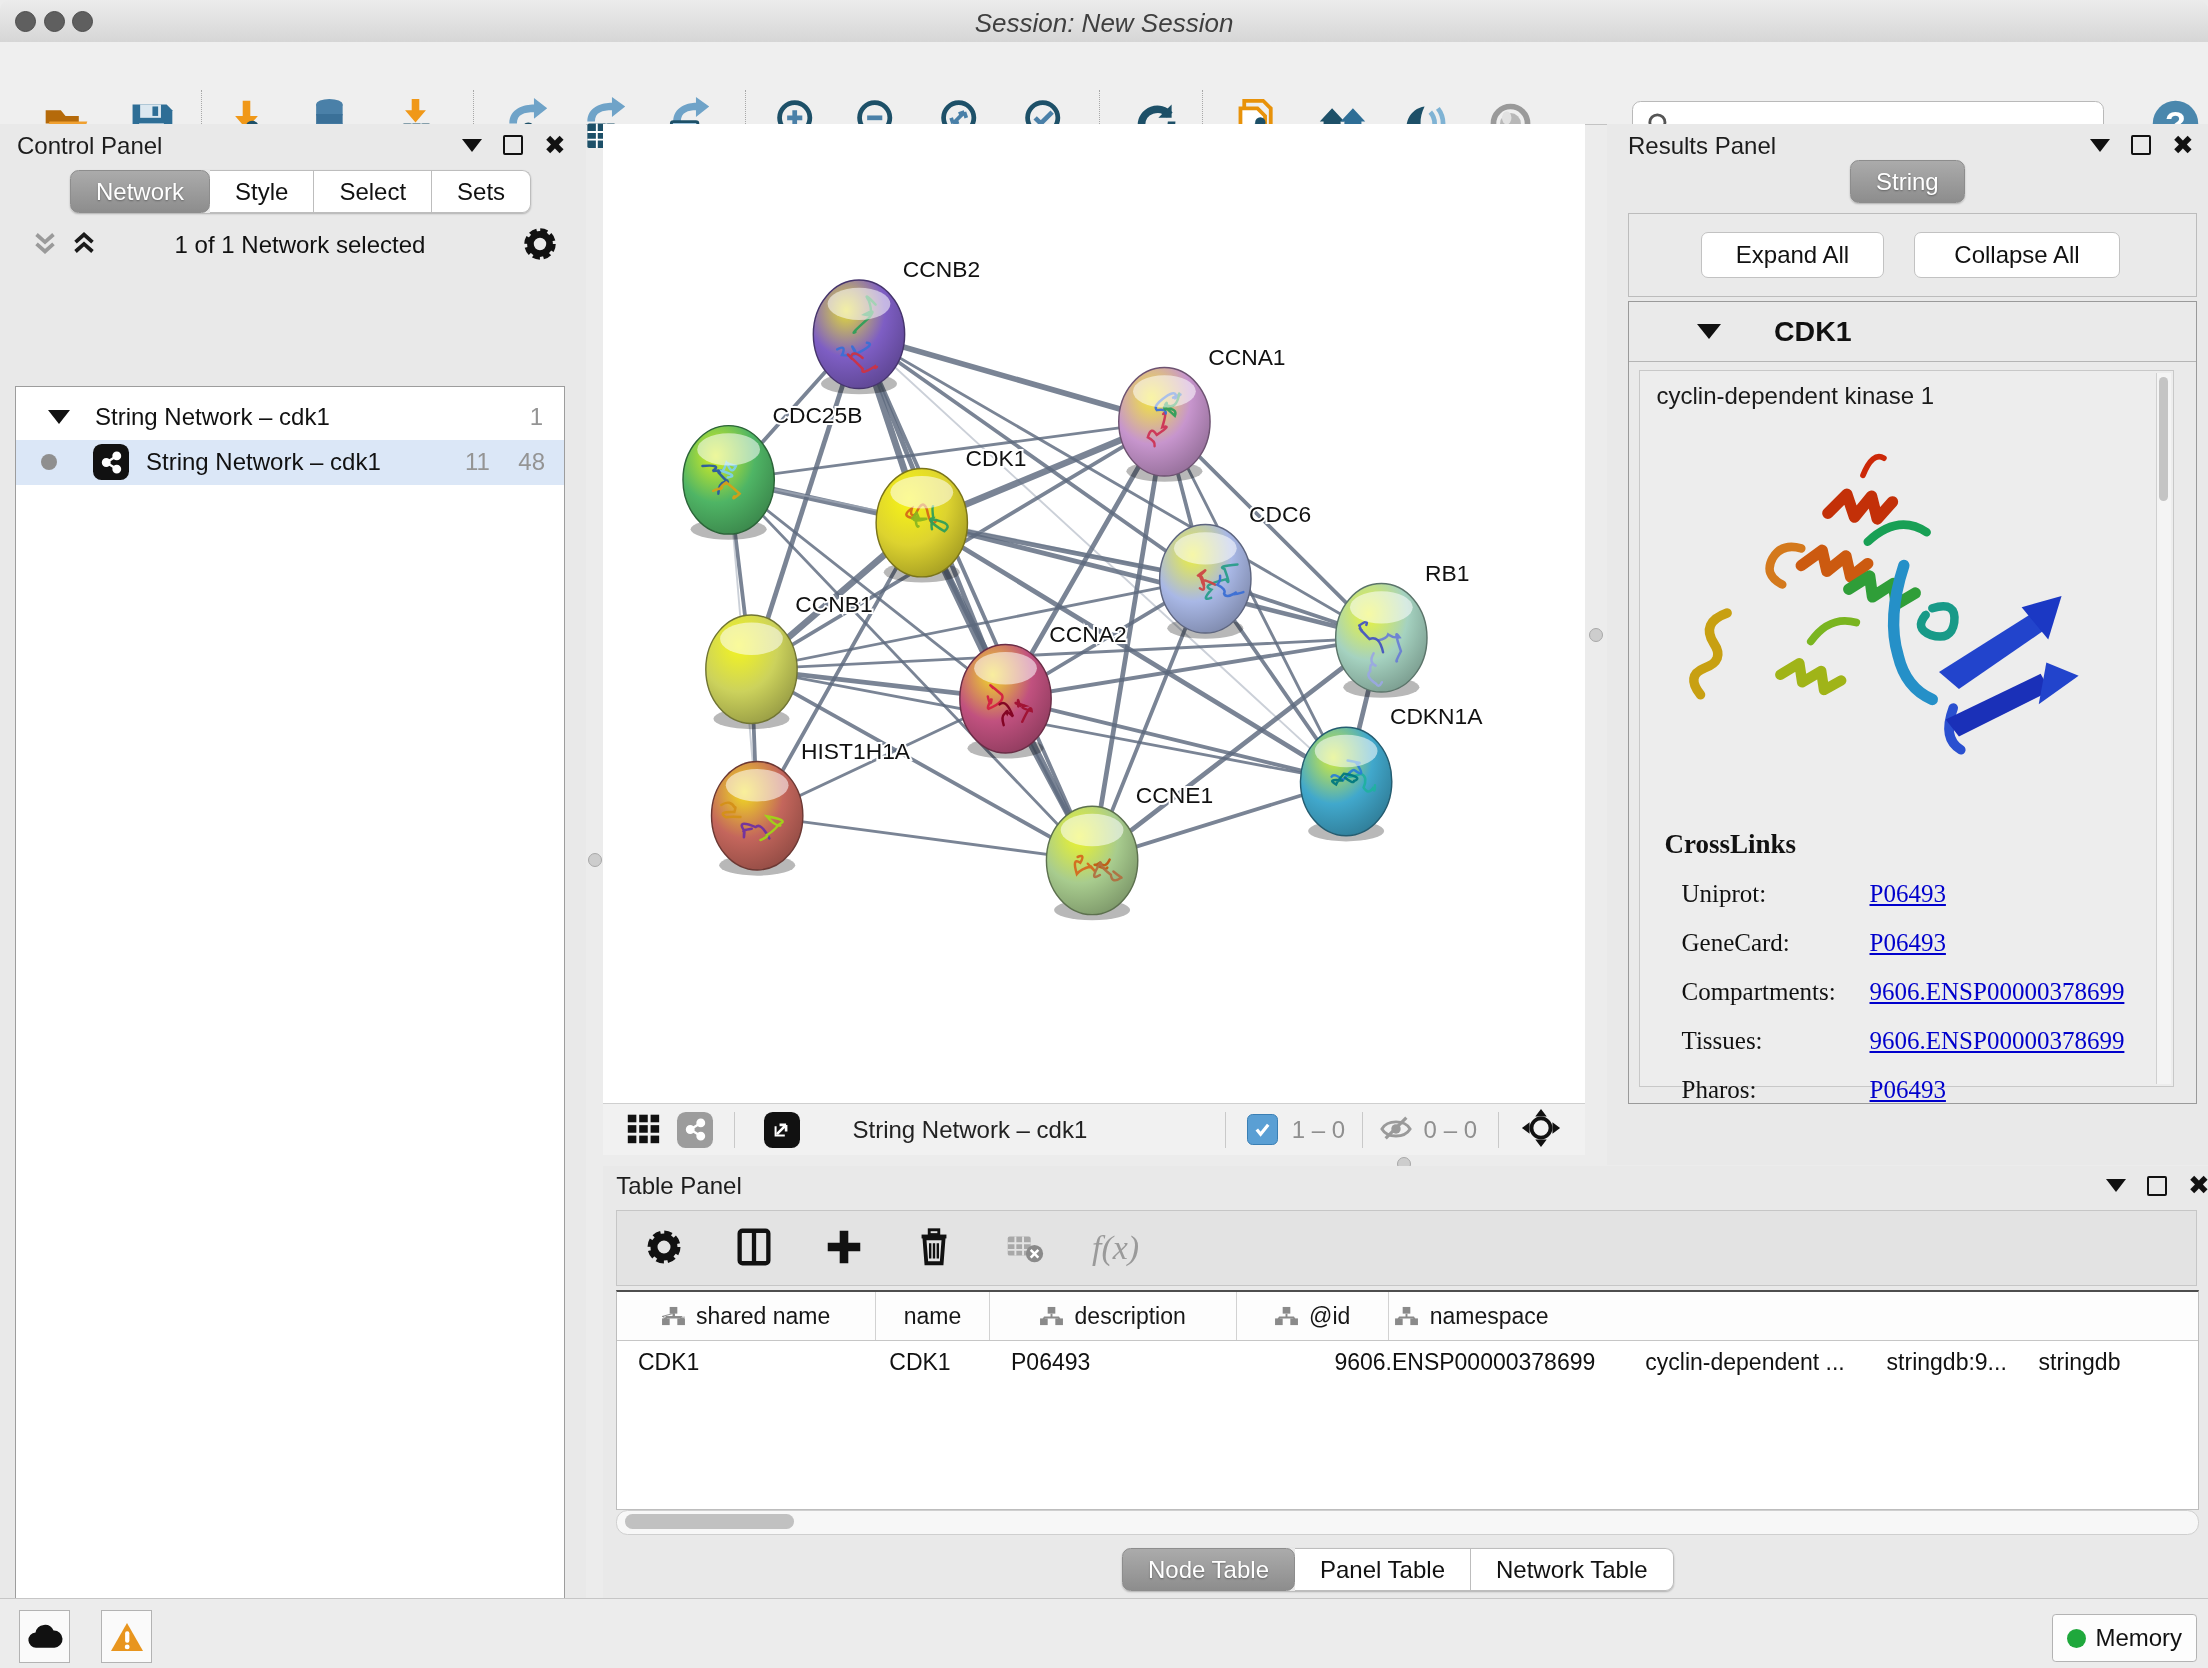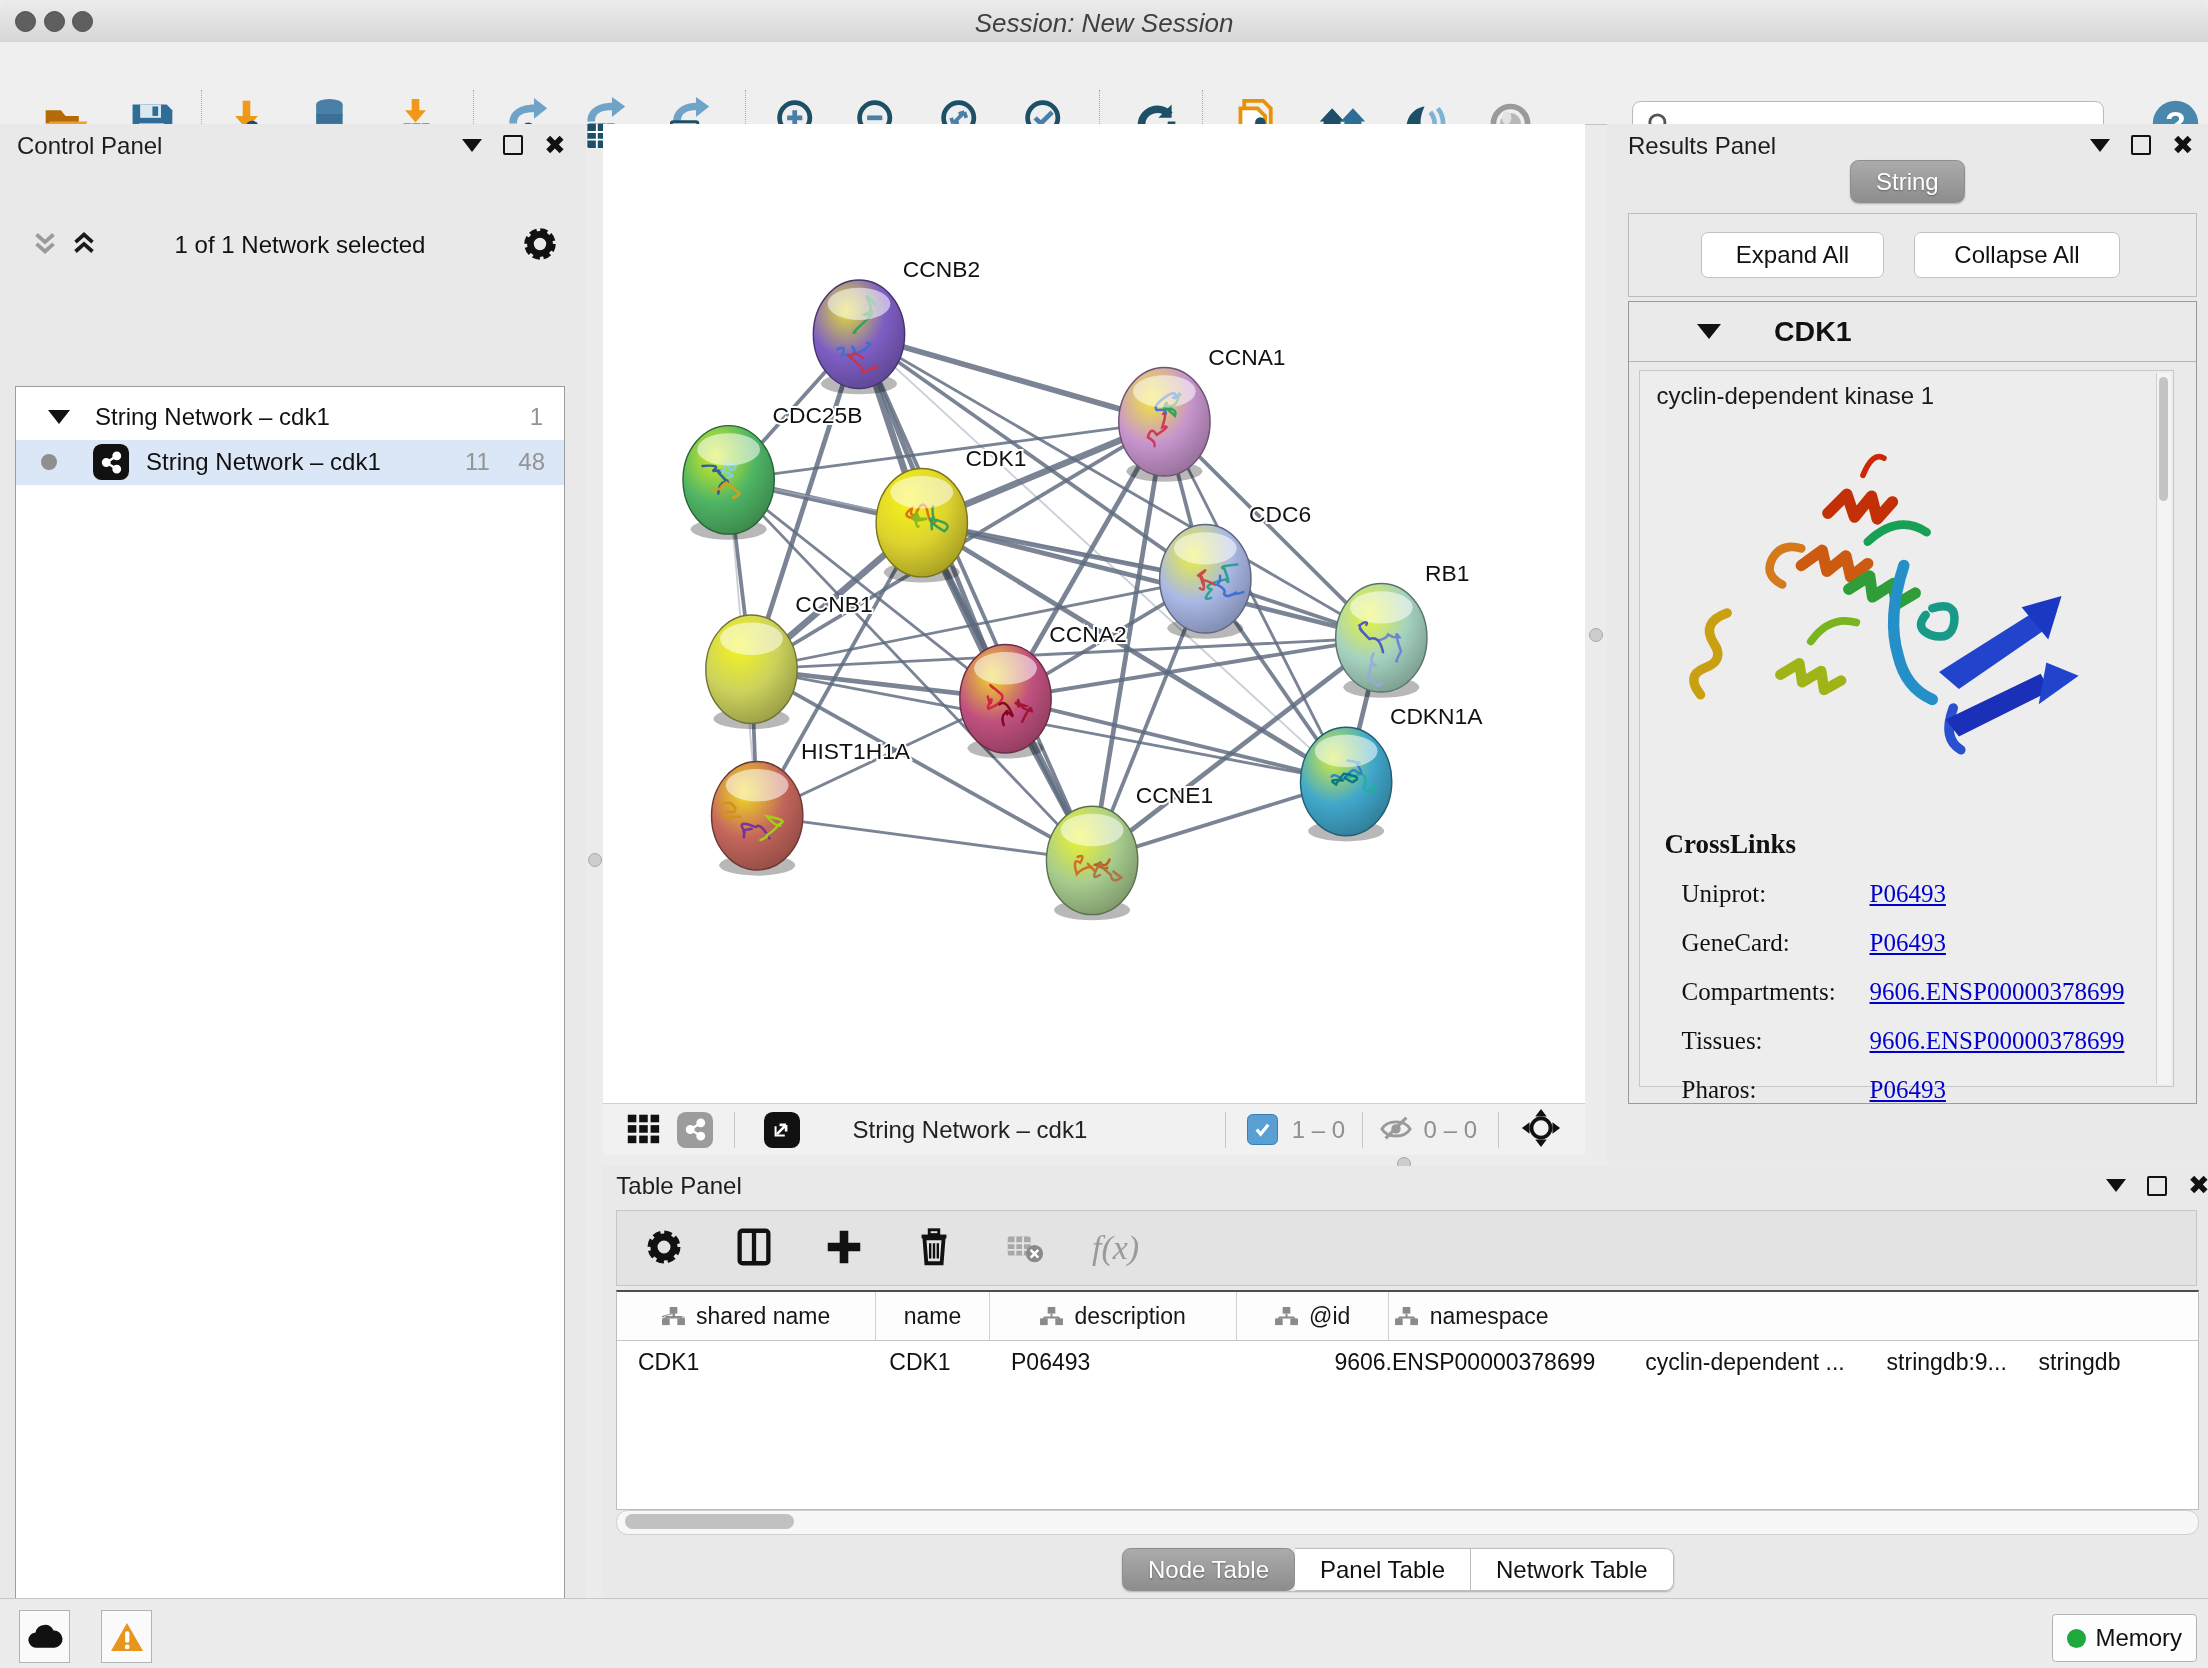--- a/index.html
+++ b/index.html
@@ -249,20 +249,26 @@
       </svg>
   </div>
 </div>
 
 <div class="abs" style="left:0;top:124px;width:586px;height:1474px;background:#e9e9e9;">
   <div class="abs ptitle" style="left:17px;top:7.6px">Control Panel</div>
   <div class="abs pctl" style="left:462px;top:11.4px">
     <div class="tri"></div>
     <div class="flt"></div>
     <div class="xx">✖</div>
+  </div>
+  <div class="abs seg" style="left:70px;top:46px">
+    <div class="tab sel">Network</div>
+    <div class="tab">Style</div>
+    <div class="tab">Select</div>
+    <div class="tab">Sets</div>
   </div>
   <div class="abs" style="left:28.5px;top:103px">
     <svg width="32" height="32" viewBox="0 0 34 34">
         <path d="M8 8 l9 8 9-8 M8 18 l9 8 9-8" fill="none" stroke="#9a9a9a" stroke-width="4"></path>
       </svg>
   </div>
   <div class="abs" style="left:68px;top:103px">
     <svg width="32" height="32" viewBox="0 0 34 34">
         <path d="M8 26 l9-8 9 8 M8 16 l9-8 9 8" fill="none" stroke="#1a1a1a" stroke-width="4"></path>
       </svg>

